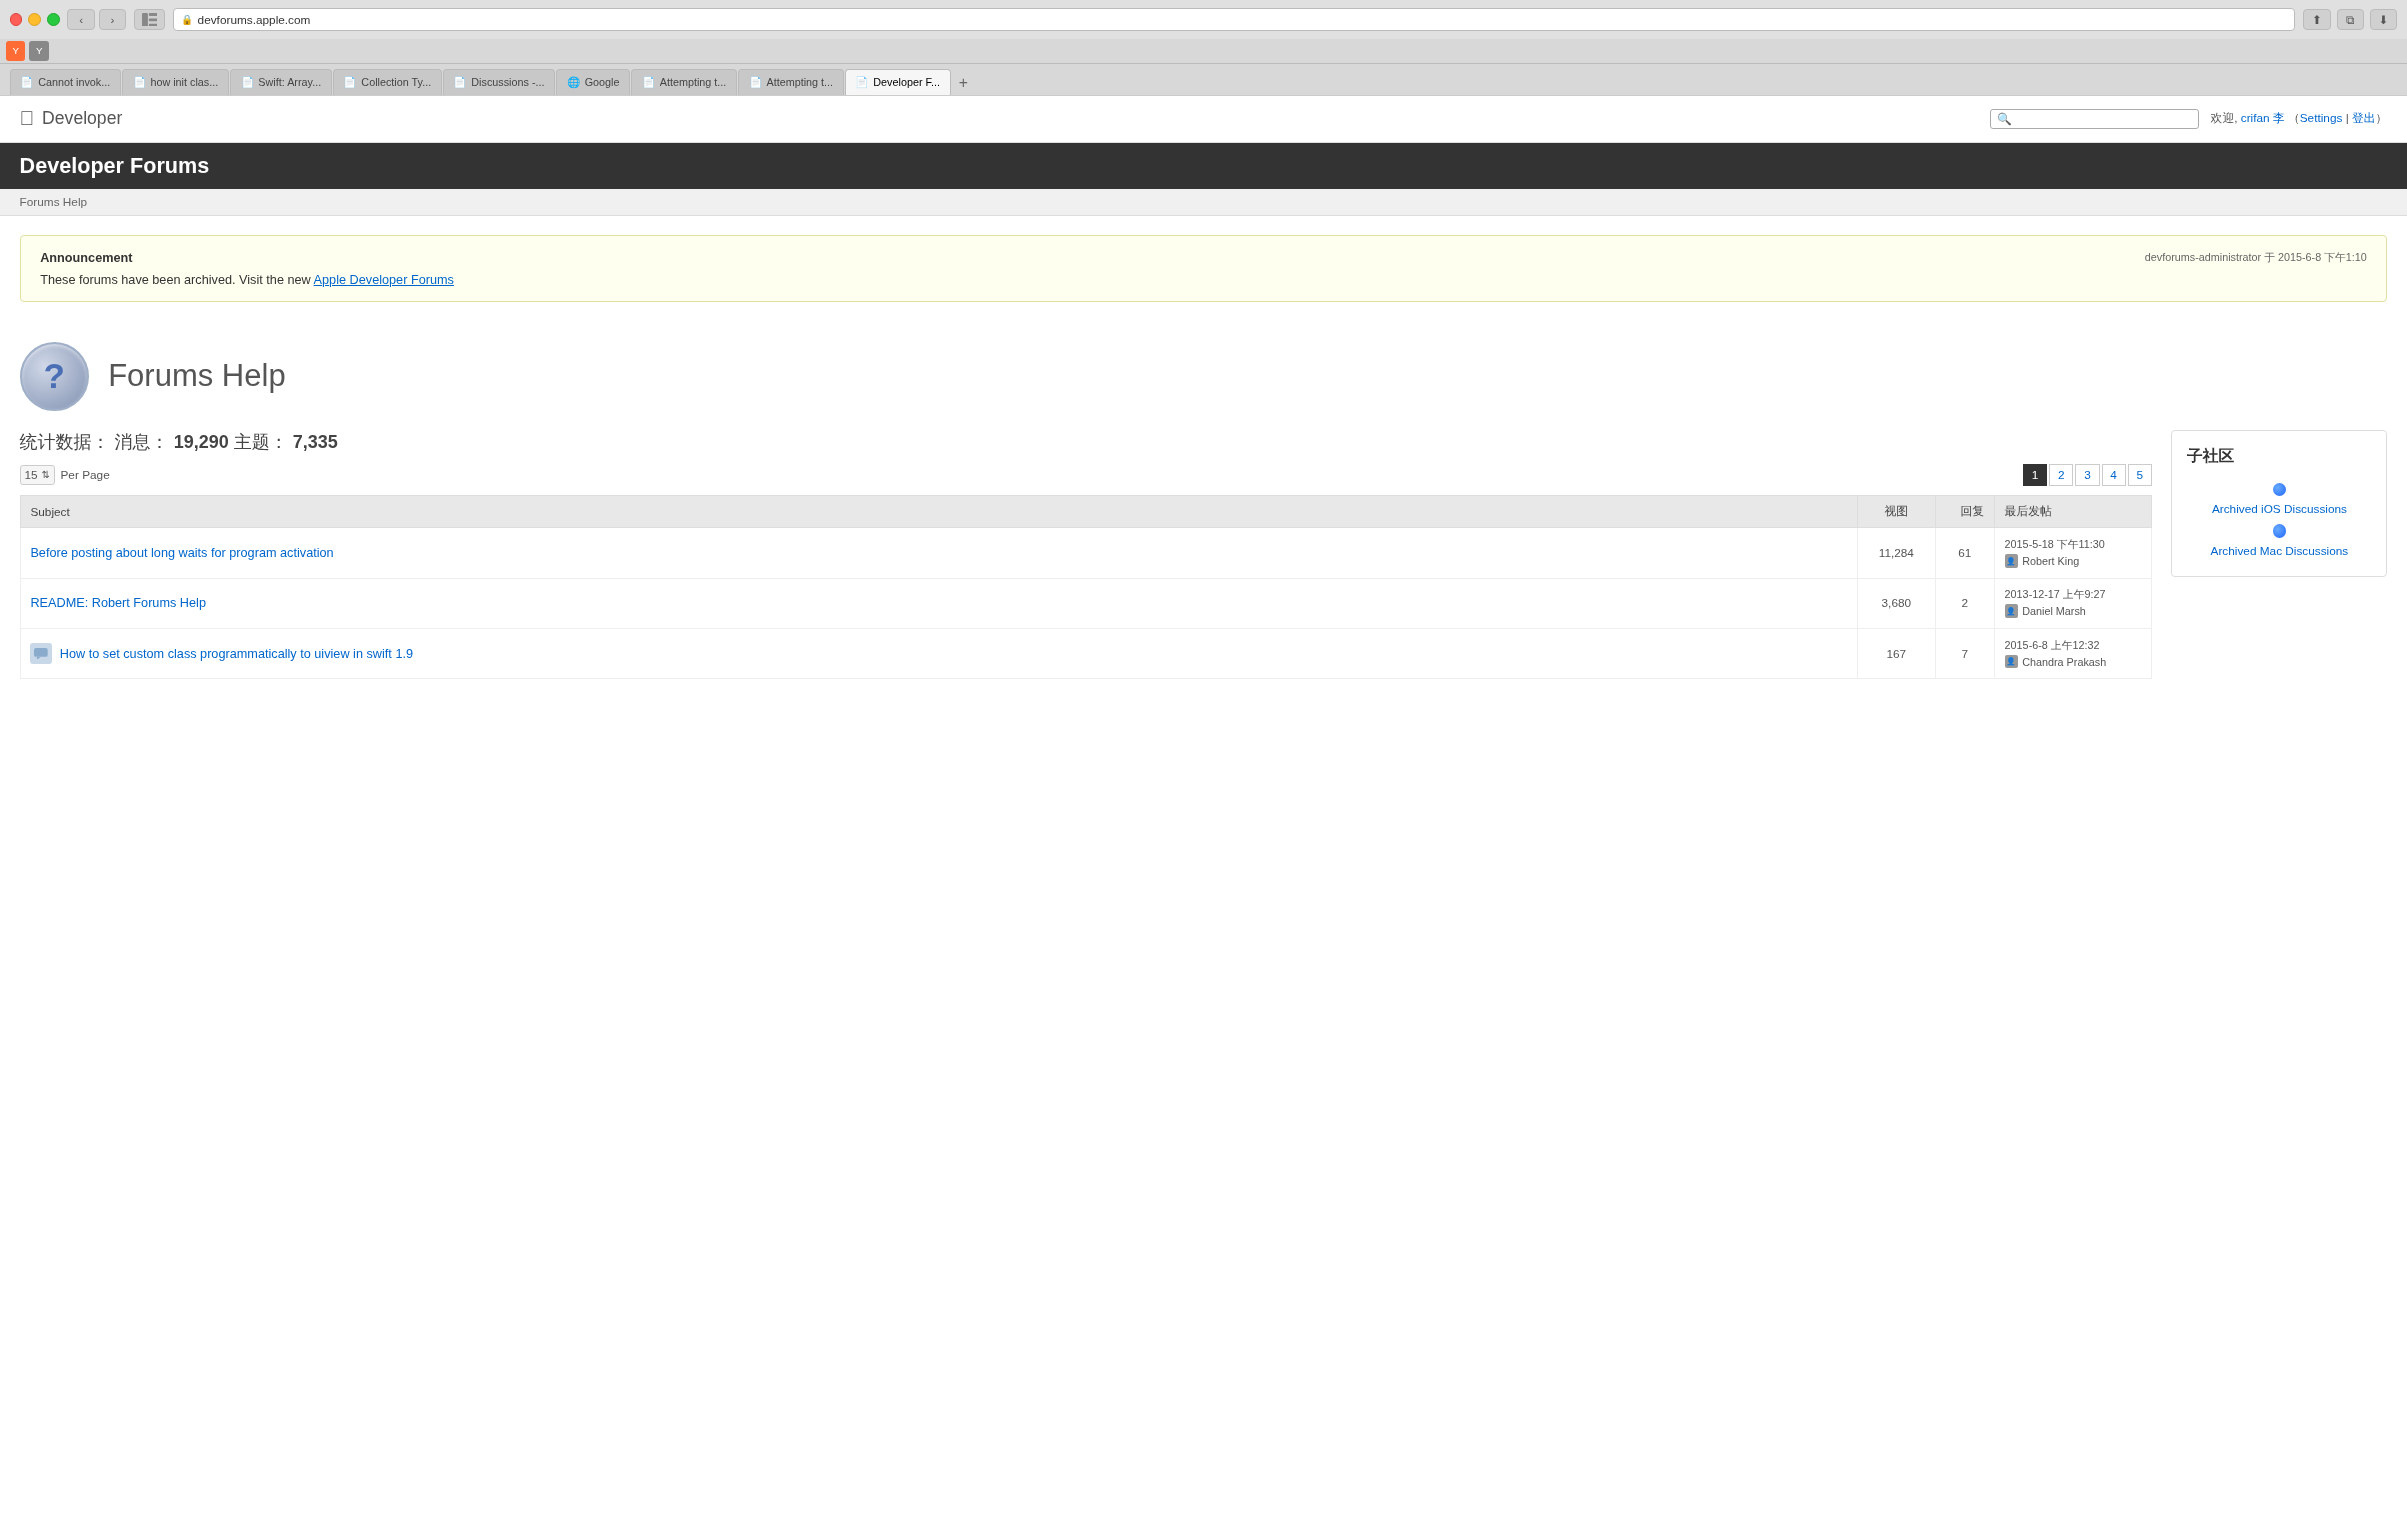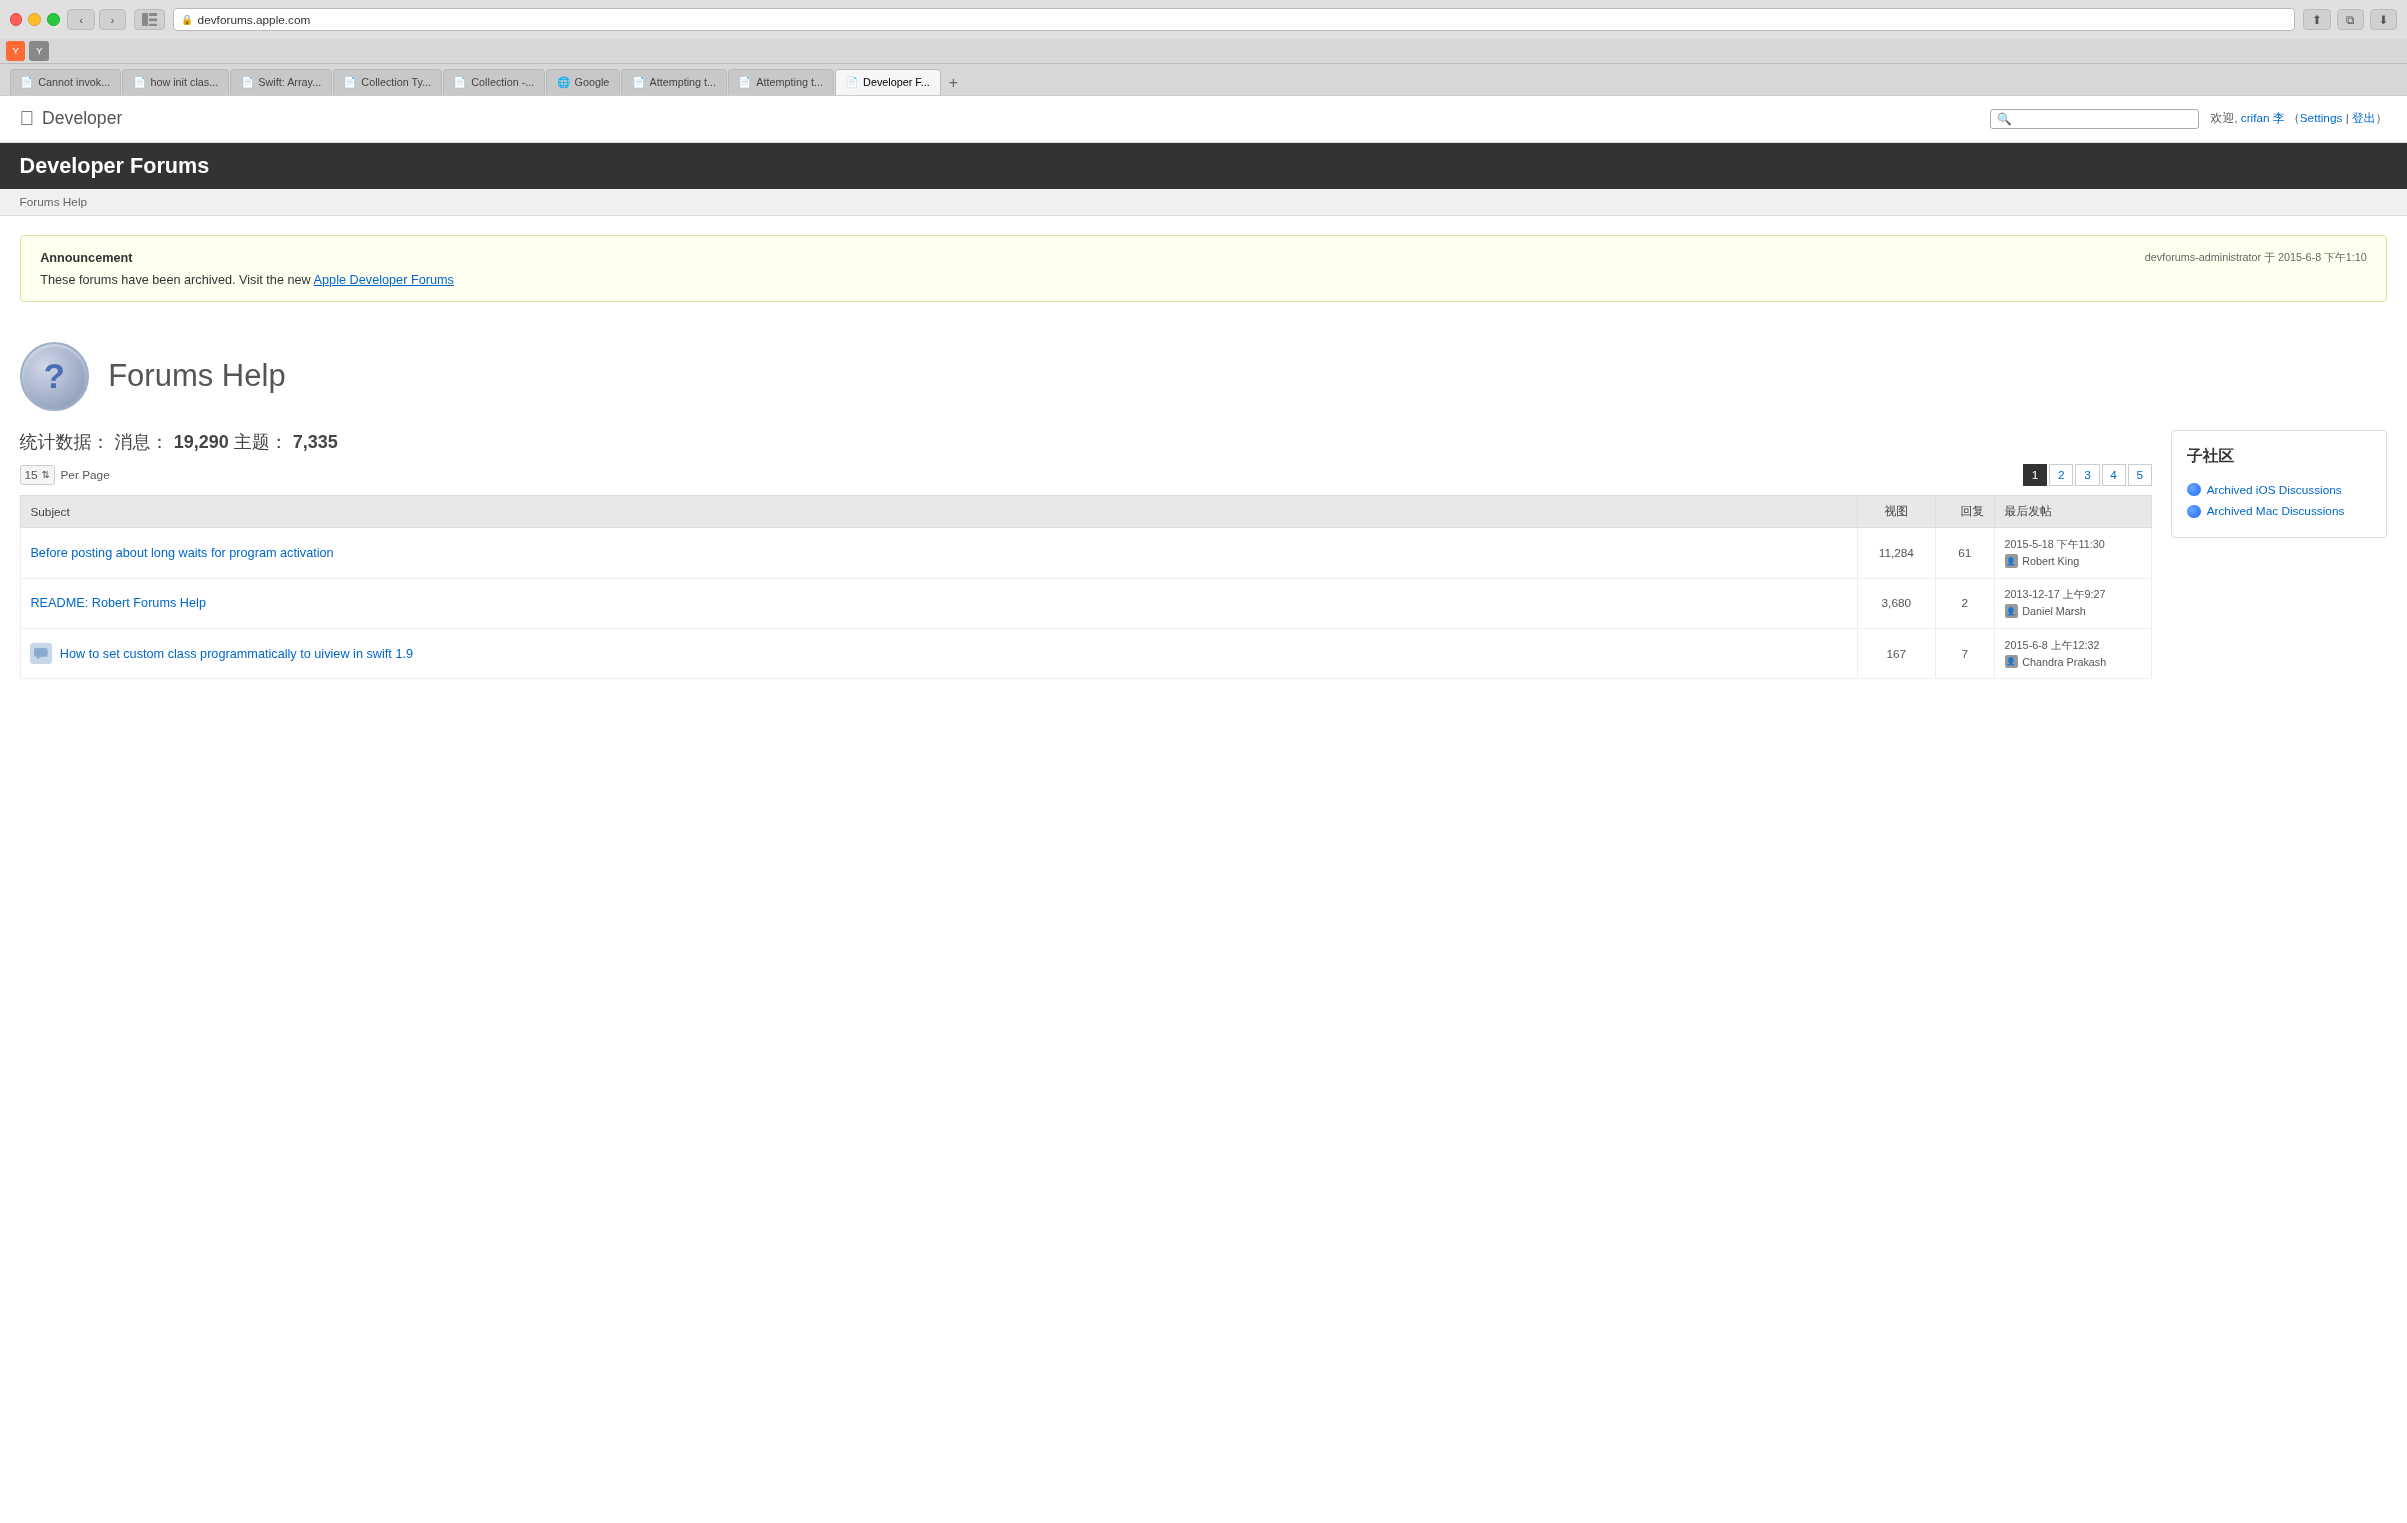--- a/index.html
+++ b/index.html
@@ -94,21 +94,21 @@
     .topic-icon { width: 19.6px; height: 19.6px; background: #c0c0c0; border-radius: 50%; display: flex; align-items: center; justify-content: center; font-size: 9.8px; color: #666; margin-right: 5.9px; }
     .topic-cell { display: flex; align-items: center; }
     .last-post { font-size: 10.8px; color: #555; }
     .last-post-user { display: flex; align-items: center; gap: 3.9px; margin-top: 2px; }
     .user-icon { width: 13.7px; height: 13.7px; background: #999; border-radius: 2px; display: flex; align-items: center; justify-content: center; font-size: 7.8px; color: #fff; }
     .num-cell { text-align: center; color: #555; font-size: 11.8px; }
 
     
     .sidebar-box { border: 1px solid #ddd; border-radius: 3.9px; padding: 14.7px; }
     .sidebar-title { font-size: 15.7px; font-weight: bold; color: #333; margin-bottom: 11.8px; }
-    .sidebar-link { display: flex; align-items: center; gap: 5.9px; padding: 3.9px 0; font-size: 11.8px; color: #06c; text-decoration: none; }
+    .sidebar-link { display: flex; align-items: center; gap: 5.9px; padding: 3.9px 0; font-size: 11.8px; color: #06c; text-decoration: none; flex-direction: column; }
     .forum-dot { width: 13.7px; height: 13.7px; border-radius: 50%; background: radial-gradient(circle at 35% 35%, #6af, #26f); flex-shrink: 0; }
   </style>
 </head>
 <body>
 
 <div class="browser-chrome">
   <div class="browser-titlebar">
     <div class="traffic-lights">
       <div class="traffic-light tl-red"></div>
       <div class="traffic-light tl-yellow"></div>
@@ -158,21 +158,21 @@
     <div class="tab">
       <span class="tab-icon">📄</span>
       <span class="tab-label">Swift: Array...</span>
     </div>
     <div class="tab">
       <span class="tab-icon">📄</span>
       <span class="tab-label">Collection Ty...</span>
     </div>
     <div class="tab">
       <span class="tab-icon">📄</span>
-      <span class="tab-label">Collection -...</span>
+      <span class="tab-label">Discussions -...</span>
     </div>
     <div class="tab">
       <span class="tab-icon">🌐</span>
       <span class="tab-label">Google</span>
     </div>
     <div class="tab">
       <span class="tab-icon">📄</span>
       <span class="tab-label">Attempting t...</span>
     </div>
     <div class="tab">

